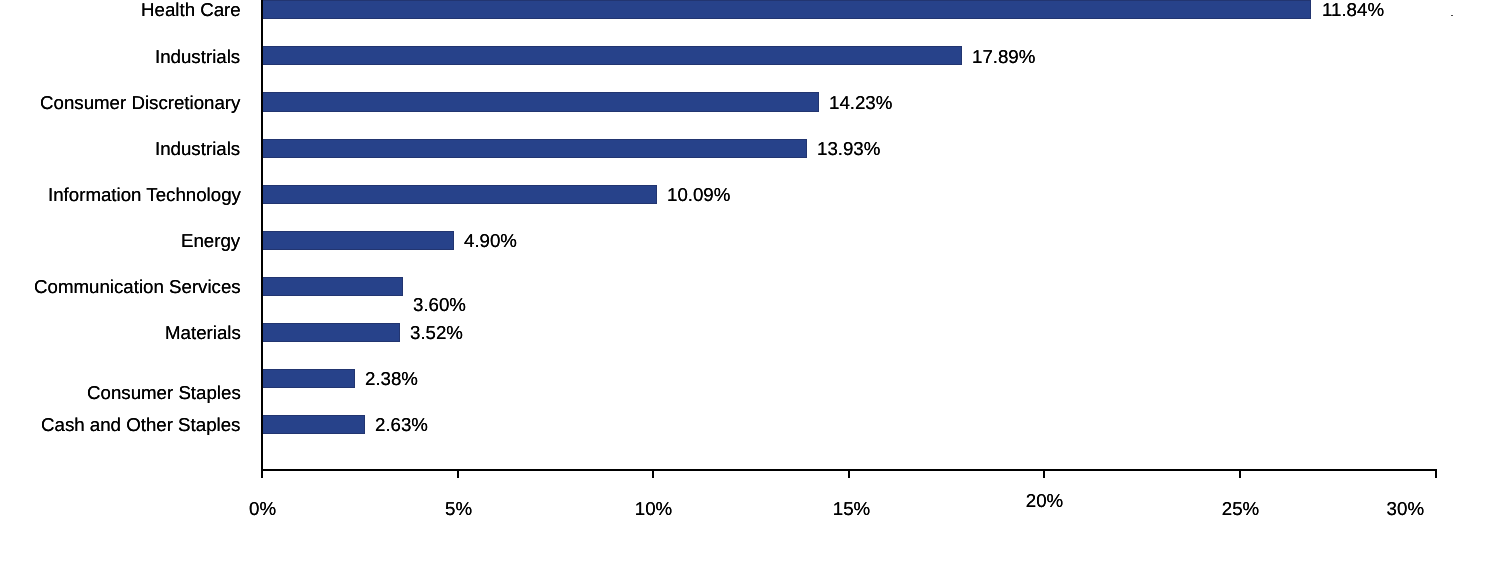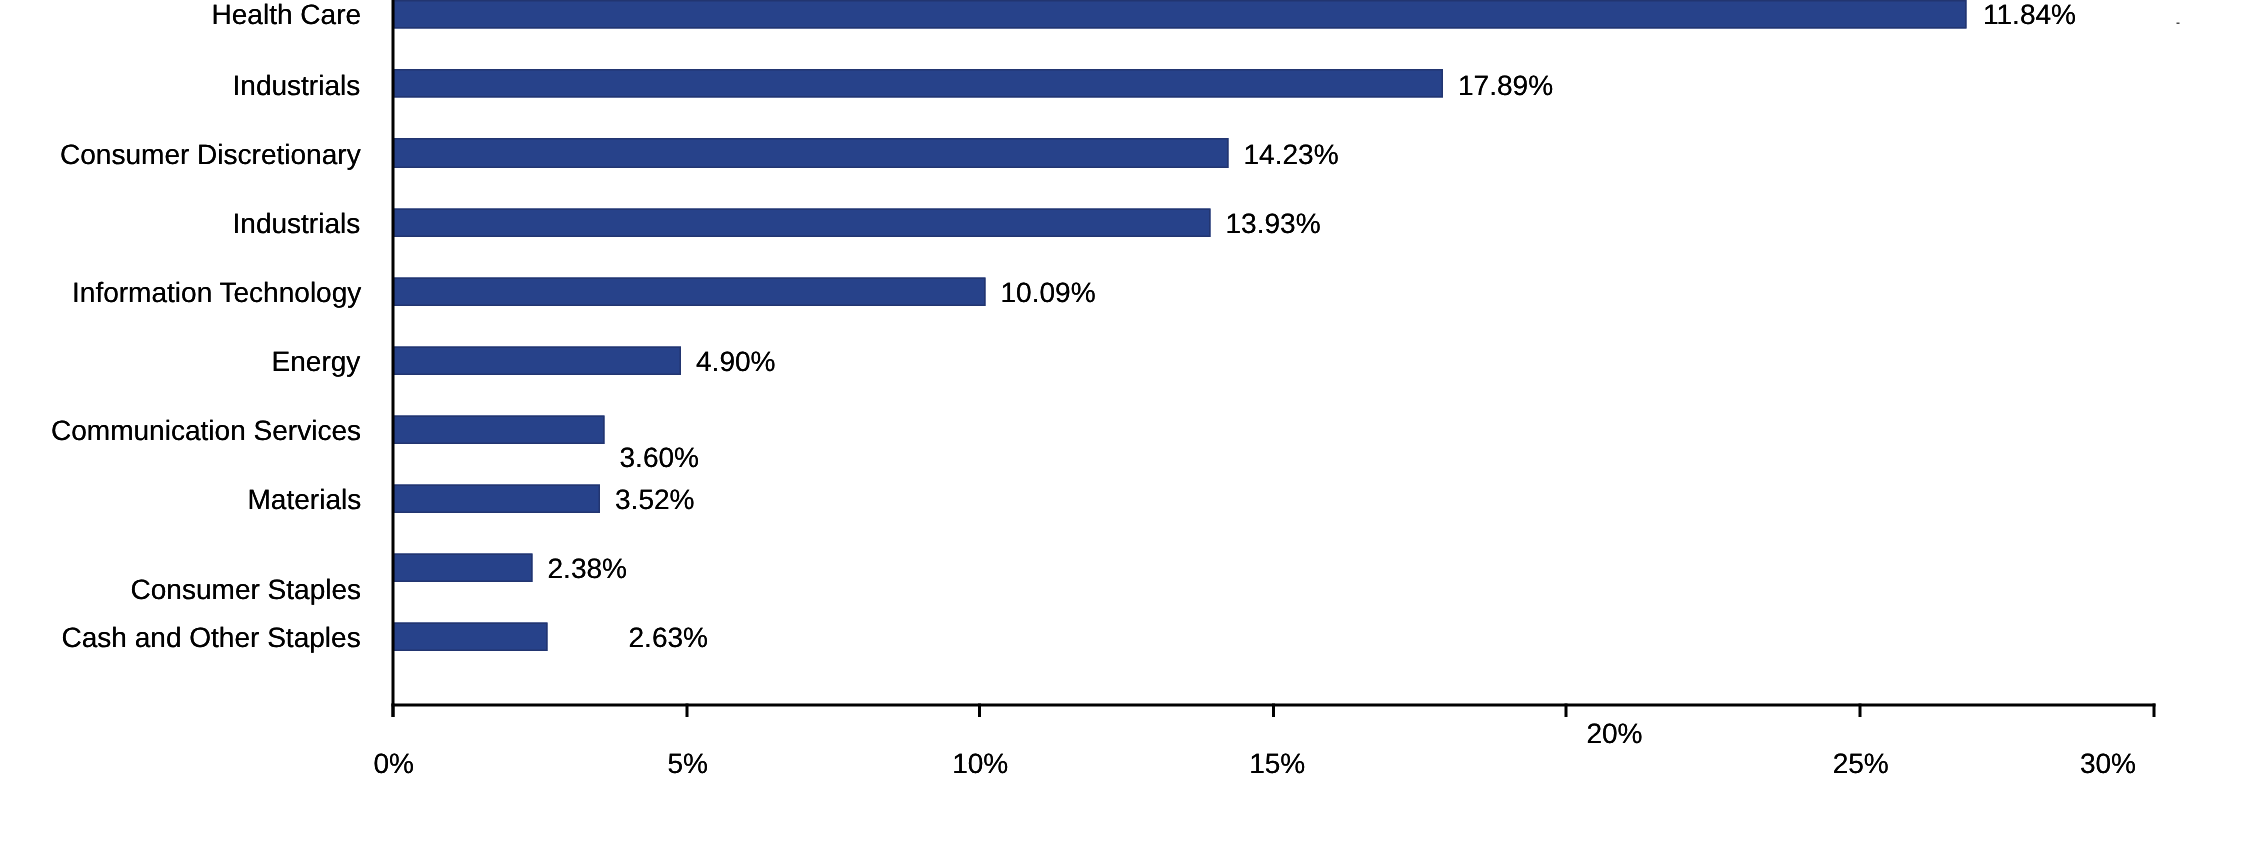--- a/index.html
+++ b/index.html
@@ -80,21 +80,21 @@
       <div class="val-label" style="left: 409.902px; top: -8.4px;">3.52%</div>
     </div>
     <div class="bar-row" style="top: 378.6px;">
       <div class="cat-label" style="right: 1259.4px; top: -8.4px; margin-top: 14px;">Consumer Staples</div>
       <div class="bar" title="2.38%" style="left: 261.9px; top: -9.6px; width: 93.1056px; height: 19.2px; background: rgb(39, 66, 138); border-color: rgb(34, 53, 112);"></div>
       <div class="val-label" style="left: 365.306px; top: -8.4px;">2.38%</div>
     </div>
     <div class="bar-row" style="top: 424.7px;">
       <div class="cat-label" style="right: 1259.4px; top: -8.4px;">Cash and Other Staples</div>
       <div class="bar" title="2.63%" style="left: 261.9px; top: -9.6px; width: 102.886px; height: 19.2px; background: rgb(39, 66, 138); border-color: rgb(34, 53, 112);"></div>
-      <div class="val-label" style="left: 375.086px; top: -8.4px; margin-left: 44px;">2.63%</div>
+      <div class="val-label" style="left: 375.086px; top: -8.4px;">2.63%</div>
     </div>
   </div>
 
   <div class="axis-line" id="yaxis" style="left: 260.9px; top: 0px; width: 2px; height: 478px; background: rgb(0, 0, 0);"></div>
   <div class="axis-line" id="xaxis" style="left: 260.9px; top: 469px; width: 1176.6px; height: 2px; background: rgb(0, 0, 0);"></div>
 
   <div id="ticks">
     <div class="tick" style="left: 260.9px; top: 469px; background: rgb(0, 0, 0);"></div>
     <div class="tick" style="left: 456.5px; top: 469px; background: rgb(0, 0, 0);"></div>
     <div class="tick" style="left: 652.1px; top: 469px; background: rgb(0, 0, 0);"></div>
@@ -102,20 +102,20 @@
     <div class="tick" style="left: 1043.3px; top: 469px; background: rgb(0, 0, 0);"></div>
     <div class="tick" style="left: 1238.9px; top: 469px; background: rgb(0, 0, 0);"></div>
     <div class="tick" style="left: 1434.5px; top: 469px; background: rgb(0, 0, 0);"></div>
   </div>
 
   <div id="ticklabels">
     <div class="tick-label" style="left: 211.9px; top: 500px;">0%</div>
     <div class="tick-label" style="left: 407.5px; top: 500px;">5%</div>
     <div class="tick-label" style="left: 603.1px; top: 500px;">10%</div>
     <div class="tick-label" style="left: 801px; top: 500px;">15%</div>
-    <div class="tick-label" style="left: 994.3px; top: 480px; text-align: right;">20%</div>
+    <div class="tick-label" style="left: 994.3px; top: 492px;">20%</div>
     <div class="tick-label" style="left: 1189.9px; top: 500px;">25%</div>
     <div class="tick-label" style="left: 1323px; top: 500px; text-align: right;">30%</div>
   </div>
 
   <div class="speck" id="speck" style="left: 1451px; top: 15px; width: 2px; height: 1px;"></div>
 
 </div>
 
 </body></html>

